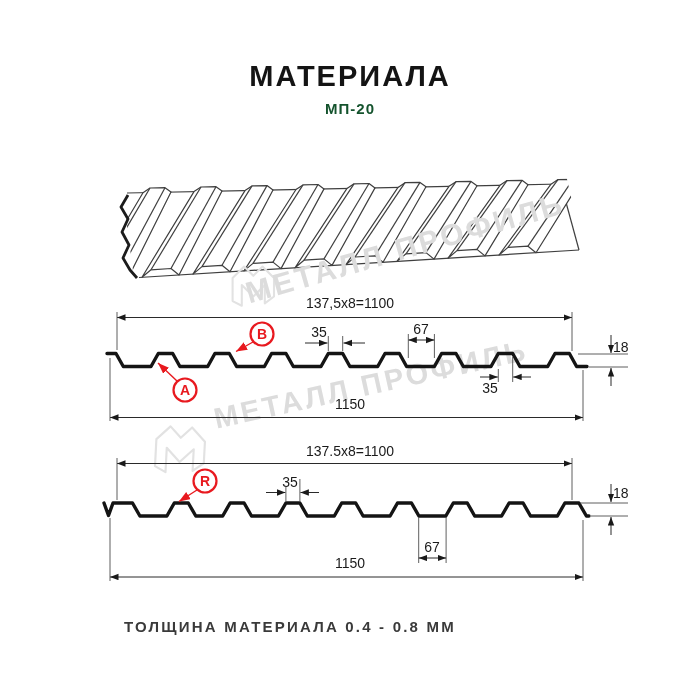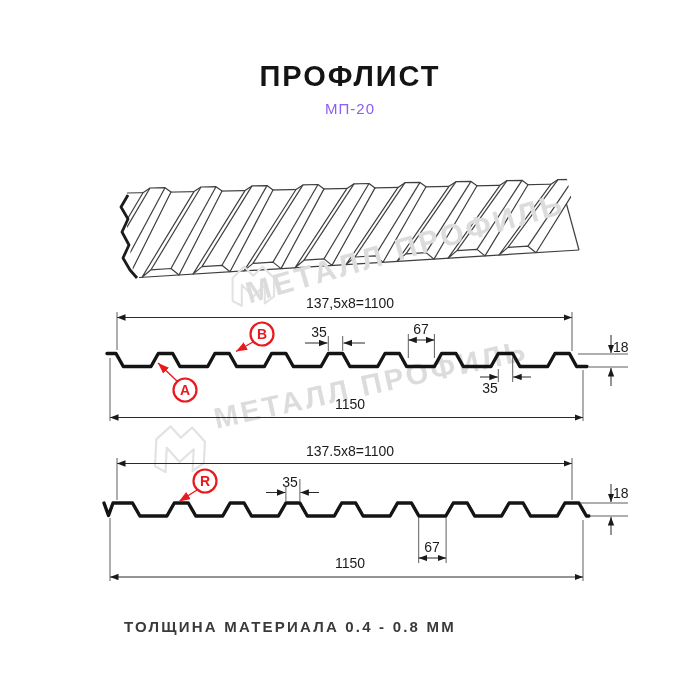--- a/index.html
+++ b/index.html
@@ -1,34 +1,34 @@
 <!DOCTYPE html>
 <html><head>
 <meta charset="utf-8">
 <style>
   html,body{margin:0;padding:0;background:#fff;}
   #stage{position:relative;width:700px;height:700px;background:#fff;overflow:hidden;
          font-family:"Liberation Sans",sans-serif;}
   .title{position:absolute;top:60px;left:0;width:700px;text-align:center;
          font-size:29px;font-weight:bold;letter-spacing:2px;color:#141414;}
   .subtitle{position:absolute;top:100px;left:0;width:700px;text-align:center;
-         font-size:15px;font-weight:normal;letter-spacing:1px;color:#8b5cf6;}
+         font-size:15px;font-weight:bold;letter-spacing:1px;color:#14532d;}
   .footer{position:absolute;top:618px;left:0;width:580px;text-align:center;
          font-size:15px;font-weight:bold;letter-spacing:2.2px;color:#3a3a3a;}
   svg text{font-family:"Liberation Sans",sans-serif;}
   .dimtxt{font-size:14px;fill:#1a1a1a;}
   .wmtxt{font-size:30px;font-weight:bold;letter-spacing:3px;fill:#dcdcdc;}
   .redletter{font-size:14px;font-weight:bold;fill:#e8191f;}
 </style>
 </head>
 <body>
 
 <div id="stage">
 
-  <div class="title">ПРОФЛИСТ</div>
+  <div class="title">МАТЕРИАЛА</div>
   <div class="subtitle">МП-20</div>
 
   <svg width="700" height="700" viewBox="0 0 700 700" style="position:absolute;top:0;left:0;">
     <defs>
       <marker id="arr" orient="auto-start-reverse" markerWidth="10" markerHeight="8" refX="8.5" refY="3.2">
         <path d="M0,0 L8.5,3.2 L0,6.4 Z" fill="#1a1a1a"></path>
       </marker>
       <marker id="arrRed" orient="auto-start-reverse" markerWidth="10" markerHeight="8" refX="8" refY="3">
         <path d="M0,0 L8,3 L0,6 Z" fill="#e8191f"></path>
       </marker>

